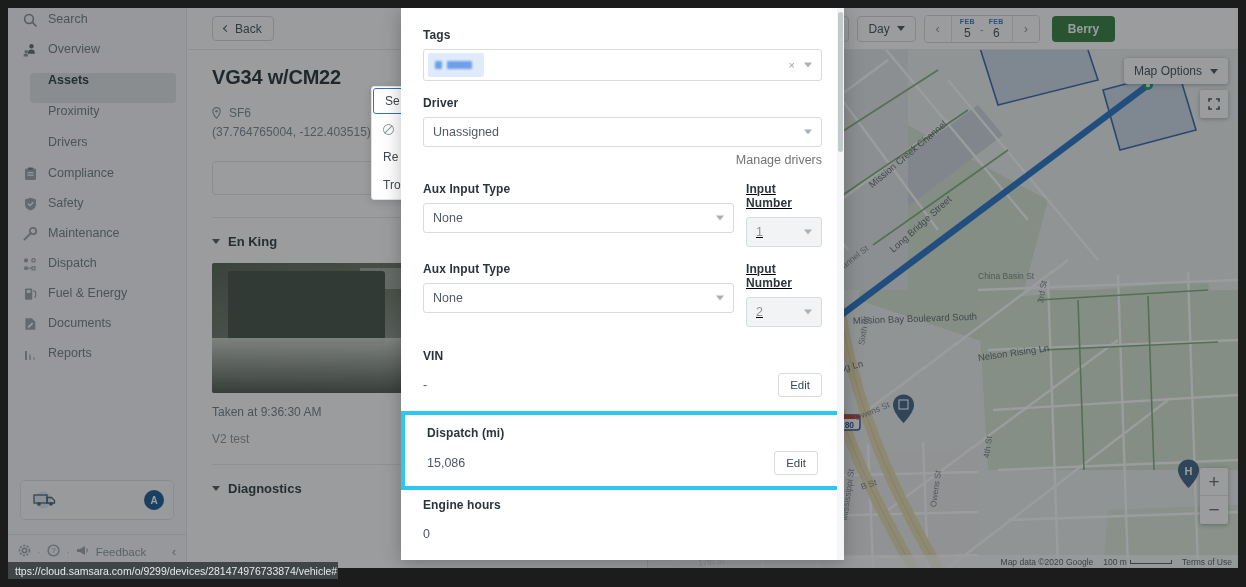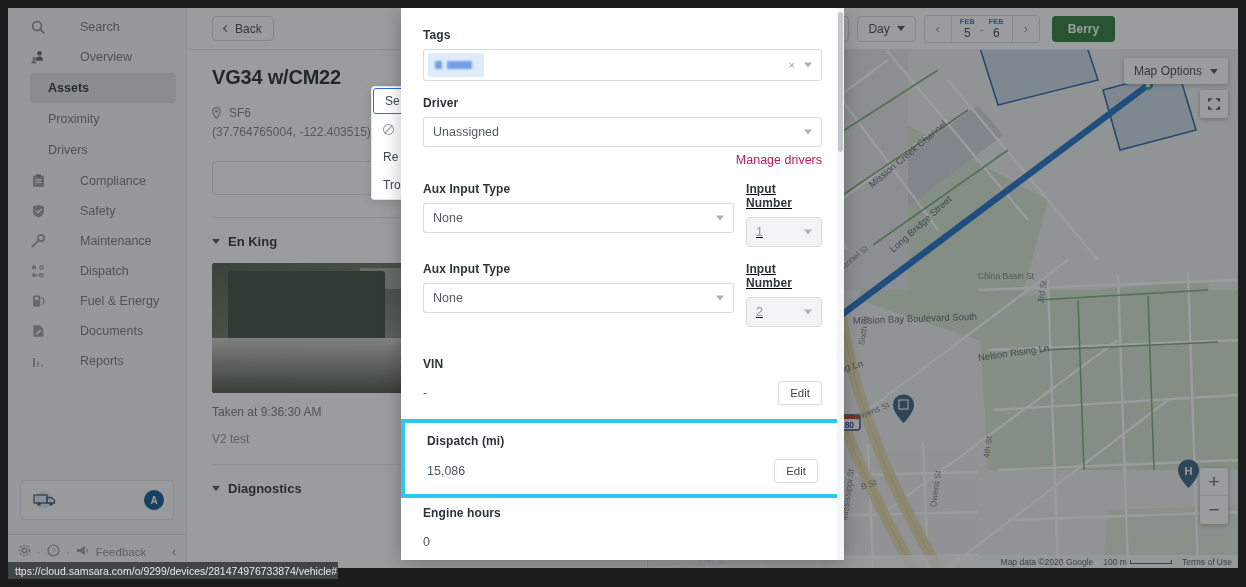--- a/index.html
+++ b/index.html
@@ -75,33 +75,32 @@
     width: 10px; height: 8px;
     border-radius: 5px 5px 1px 1px; background: #7c878e;
   }
   .ic-bell::after {
     content: ""; position: absolute; left: 3px; bottom: -1px;
     width: 4px; height: 2px; border-radius: 0 0 2px 2px; background: #7c878e;
   }
 
   .nav { margin-top: 4px; }
   .nav-row {
-    display: flex; align-items: center;
-    height: 30px; padding-left: 22px;
+    display: flex; 
+    height: 30px; padding-left: 14px;
     font-size: 12.5px; color: #6f7a80;
     cursor: pointer;
-    gap: 24px;
   }
   .nav-row .nav-ic {
     width: 16px; height: 16px; margin-right: 10px;
     flex: 0 0 16px; display: flex; align-items: center; justify-content: center;
   }
   .nav-row .nav-ic svg { display: block; }
   .nav-sub {
-    height: 30px; display: flex; align-items: center;
+    height: 30px; display: flex; align-items: flex-start;
     margin: 1px 10px 1px 22px; padding-left: 18px;
     border-radius: 4px;
     font-size: 12.5px; color: #6f7a80; cursor: pointer;
   }
   .nav-sub.active {
     background: #dfe4e6; color: #2a3439; font-weight: bold;
   }
 
   .sidebar-card {
     position: absolute; left: 12px; right: 12px; bottom: 48px;
@@ -378,21 +377,21 @@
     padding: 0 7px;
   }
   .blur-a { width: 7px; height: 8px; background: #6f9fe8; filter: blur(1.2px); border-radius:1px;}
   .blur-b { width: 25px; height: 8px; background: #6f9fe8; filter: blur(1.2px); border-radius:1px;}
   .tags-x {
     position: absolute; right: 26px; top: 50%; transform: translateY(-50%);
     font-size: 11px; color: #9aa2a7;
   }
   .manage-link {
     text-align: right; margin-top: 6px;
-    font-size: 12.5px; color: #be185d; cursor: pointer;
+    font-size: 12.5px; color: #737373; cursor: pointer;
   }
   .row2 { display: flex; gap: 12px; }
   .row2 .c-wide { flex: 1 1 auto; }
   .row2 .c-narrow { flex: 0 0 76px; text-decoration: underline; }
 
   .ro-field { margin-bottom: 14px; }
   .ro-line {
     display: flex; align-items: center; justify-content: space-between;
     margin-top: 10px; min-height: 24px;
   }
@@ -902,21 +901,21 @@
         </div>
         <div class="c-narrow">
           <div class="fld-label">Input Number</div>
           <div class="ctrl disabled">
             <span>2</span>
             <span class="caret-thin"></span>
           </div>
         </div>
       </div>
 
-      <div class="ro-field" style="margin-top:30px">
+      <div class="ro-field" style="margin-top:22px">
         <div class="fld-label">VIN</div>
         <div class="ro-line">
           <span class="ro-val">-</span>
           <button class="btn-edit">Edit</button>
         </div>
       </div>
 
       <div id="odo-highlight">
         <div class="fld-label">Dispatch (mi)</div>
         <div class="ro-line">

